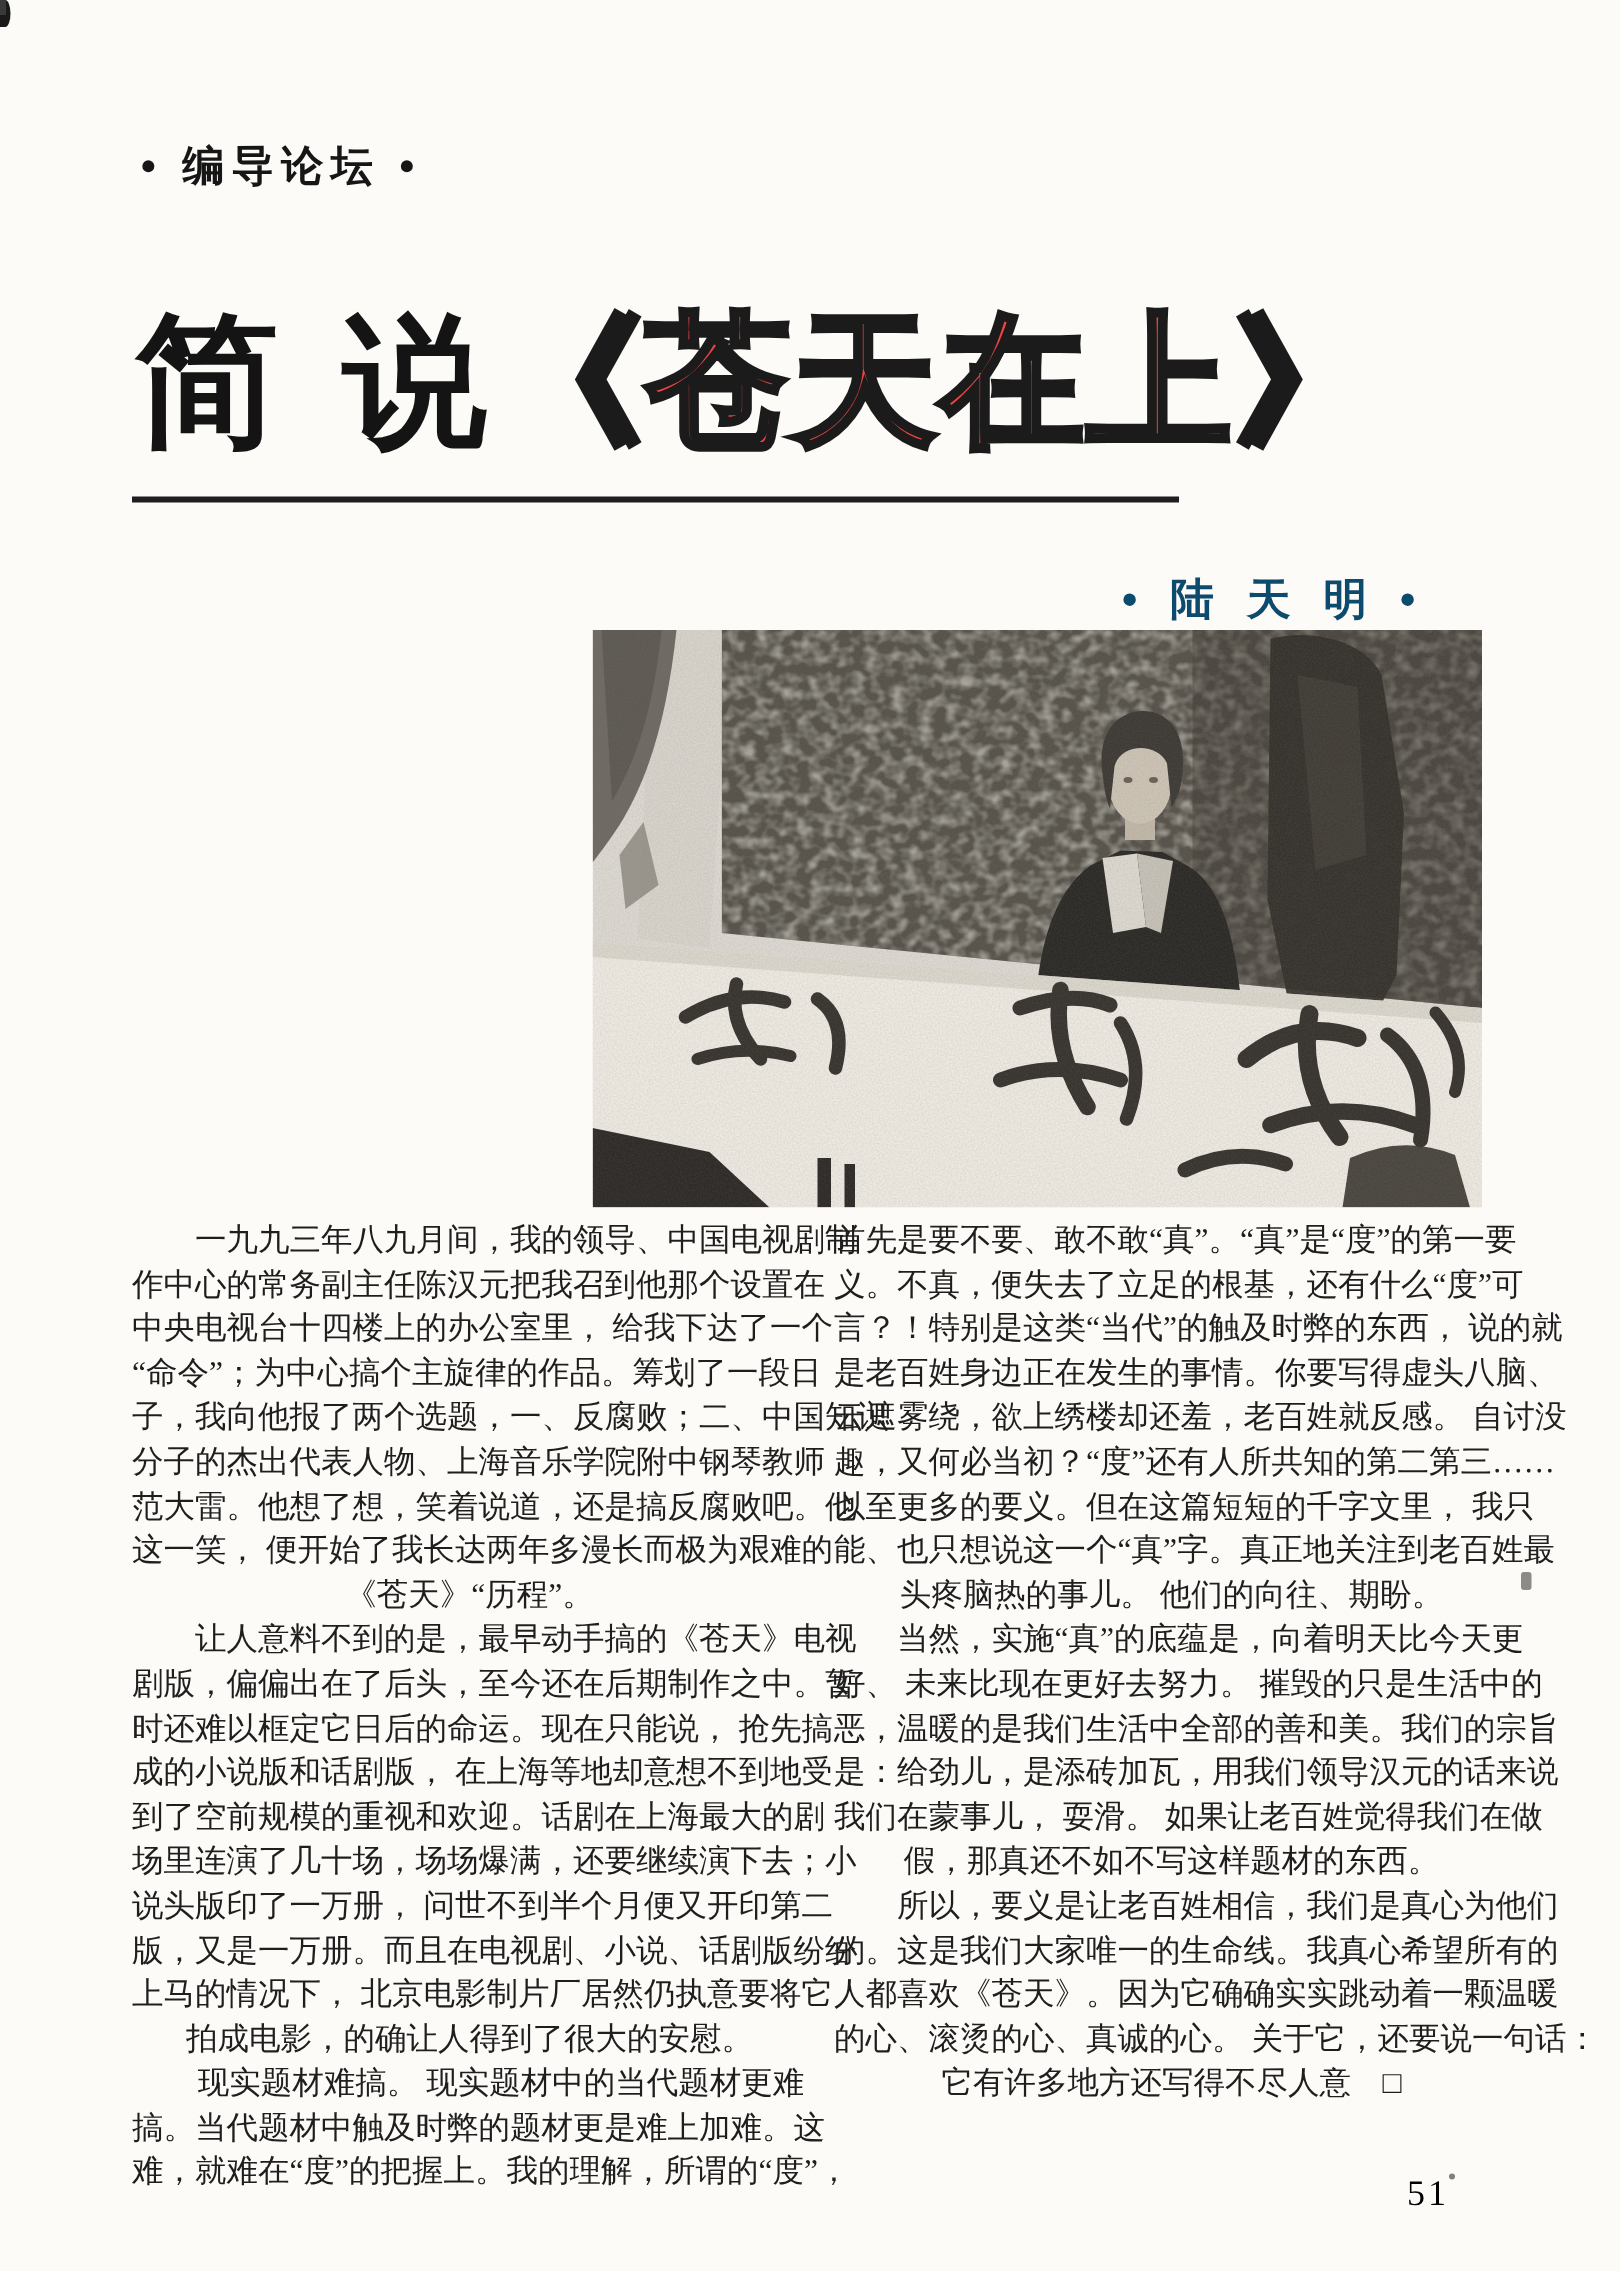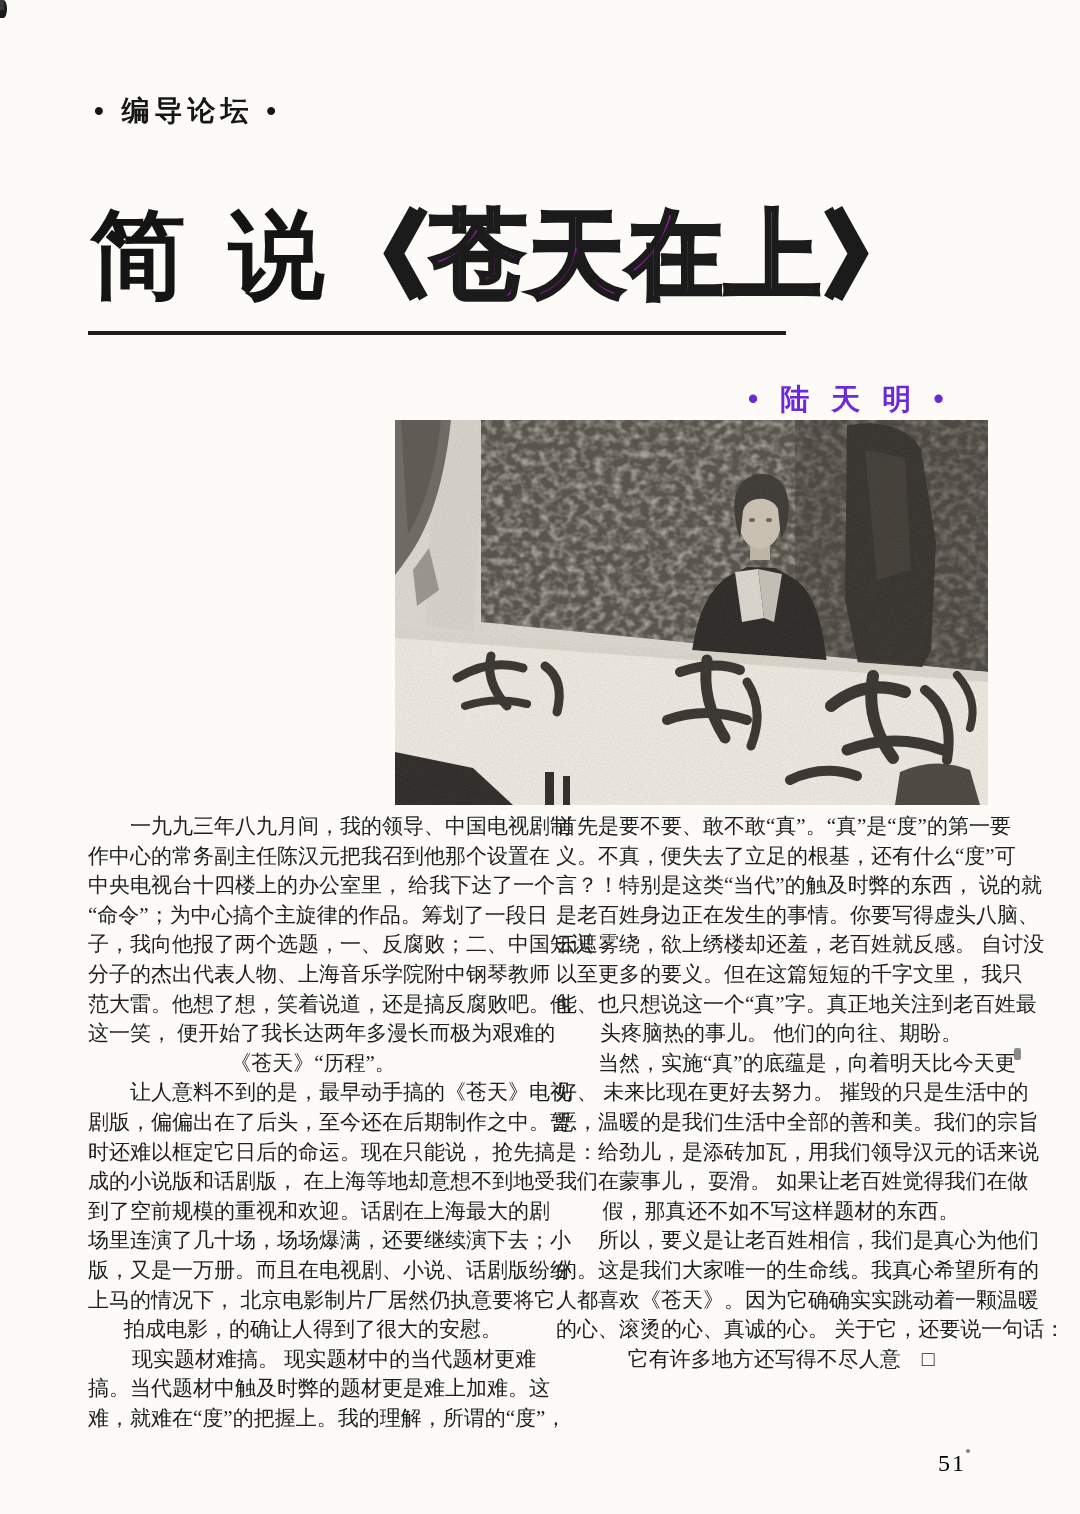--- a/index.html
+++ b/index.html
@@ -23,32 +23,32 @@
     font-size:28px; font-weight:bold; letter-spacing:5px; color:#161616;
     white-space:nowrap;
   }
   .title{
     position:absolute; left:90px; top:200px; white-space:nowrap;
     font-family:"Liberation Sans", sans-serif;
     font-weight:bold; font-size:96px; line-height:1.15; letter-spacing:8px;
     color:#141414;
   }
   .title .outline{
-    color:#a21caf;
+    color:#ef4444;
     -webkit-text-stroke:3.5px #1b1b1b;
     letter-spacing:2px;
   }
   .title-rule{
     position:absolute; left:88px; top:331px; width:698px; height:4px;
     background:#1f1f1f;
   }
   .author{
     position:absolute; left:748px; top:380px; white-space:nowrap;
     font-family:"Liberation Sans", sans-serif;
-    font-size:29px; font-weight:bold; letter-spacing:7px; color:#6d28d9;
+    font-size:29px; font-weight:bold; letter-spacing:7px; color:#0c4a6e;
   }
   .photo{
     position:absolute; left:395px; top:420px; width:593px; height:385px;
     overflow:hidden;
   }
   .photo svg{display:block;}
   .column{
     position:absolute; top:812px; width:450px;
     font-size:21px; line-height:29.6px; color:#1e1e1e;
   }
@@ -162,33 +162,35 @@
       <div class="text-line">分子的杰出代表人物、上海音乐学院附中钢琴教师</div>
       <div class="text-line">范大雷。他想了想，笑着说道，还是搞反腐败吧。他</div>
       <div class="text-line">这一笑， 便开始了我长达两年多漫长而极为艰难的</div>
       <div class="text-line">《苍天》“历程”。</div>
       <div class="text-line">　　让人意料不到的是，最早动手搞的《苍天》电视</div>
       <div class="text-line">剧版，偏偏出在了后头，至今还在后期制作之中。暂</div>
       <div class="text-line">时还难以框定它日后的命运。现在只能说， 抢先搞</div>
       <div class="text-line">成的小说版和话剧版， 在上海等地却意想不到地受</div>
       <div class="text-line">到了空前规模的重视和欢迎。话剧在上海最大的剧</div>
       <div class="text-line">场里连演了几十场，场场爆满，还要继续演下去；小</div>
+      <div class="text-line">说头版印了一万册， 问世不到半个月便又开印第二</div>
       <div class="text-line">版，又是一万册。而且在电视剧、小说、话剧版纷纷</div>
       <div class="text-line">上马的情况下， 北京电影制片厂居然仍执意要将它</div>
       <div class="text-line">拍成电影，的确让人得到了很大的安慰。</div>
       <div class="text-line">　　现实题材难搞。 现实题材中的当代题材更难</div>
       <div class="text-line">搞。当代题材中触及时弊的题材更是难上加难。这</div>
       <div class="text-line">难，就难在“度”的把握上。我的理解，所谓的“度”，</div>
     </div>
   <div class="column col-right">
       <div class="text-line">首先是要不要、敢不敢“真”。“真”是“度”的第一要</div>
       <div class="text-line">义。不真，便失去了立足的根基，还有什么“度”可</div>
       <div class="text-line">言？！特别是这类“当代”的触及时弊的东西， 说的就</div>
       <div class="text-line">是老百姓身边正在发生的事情。你要写得虚头八脑、</div>
       <div class="text-line">云遮雾绕，欲上绣楼却还羞，老百姓就反感。 自讨没</div>
+      <div class="text-line">趣，又何必当初？“度”还有人所共知的第二第三……</div>
       <div class="text-line">以至更多的要义。但在这篇短短的千字文里， 我只</div>
       <div class="text-line">能、也只想说这一个“真”字。真正地关注到老百姓最</div>
       <div class="text-line">头疼脑热的事儿。 他们的向往、期盼。</div>
       <div class="text-line">　　当然，实施“真”的底蕴是，向着明天比今天更</div>
       <div class="text-line">好、 未来比现在更好去努力。 摧毁的只是生活中的</div>
       <div class="text-line">恶，温暖的是我们生活中全部的善和美。我们的宗旨</div>
       <div class="text-line">是：给劲儿，是添砖加瓦，用我们领导汉元的话来说</div>
       <div class="text-line">我们在蒙事儿， 耍滑。 如果让老百姓觉得我们在做</div>
       <div class="text-line">假，那真还不如不写这样题材的东西。</div>
       <div class="text-line">　　所以，要义是让老百姓相信，我们是真心为他们</div>

